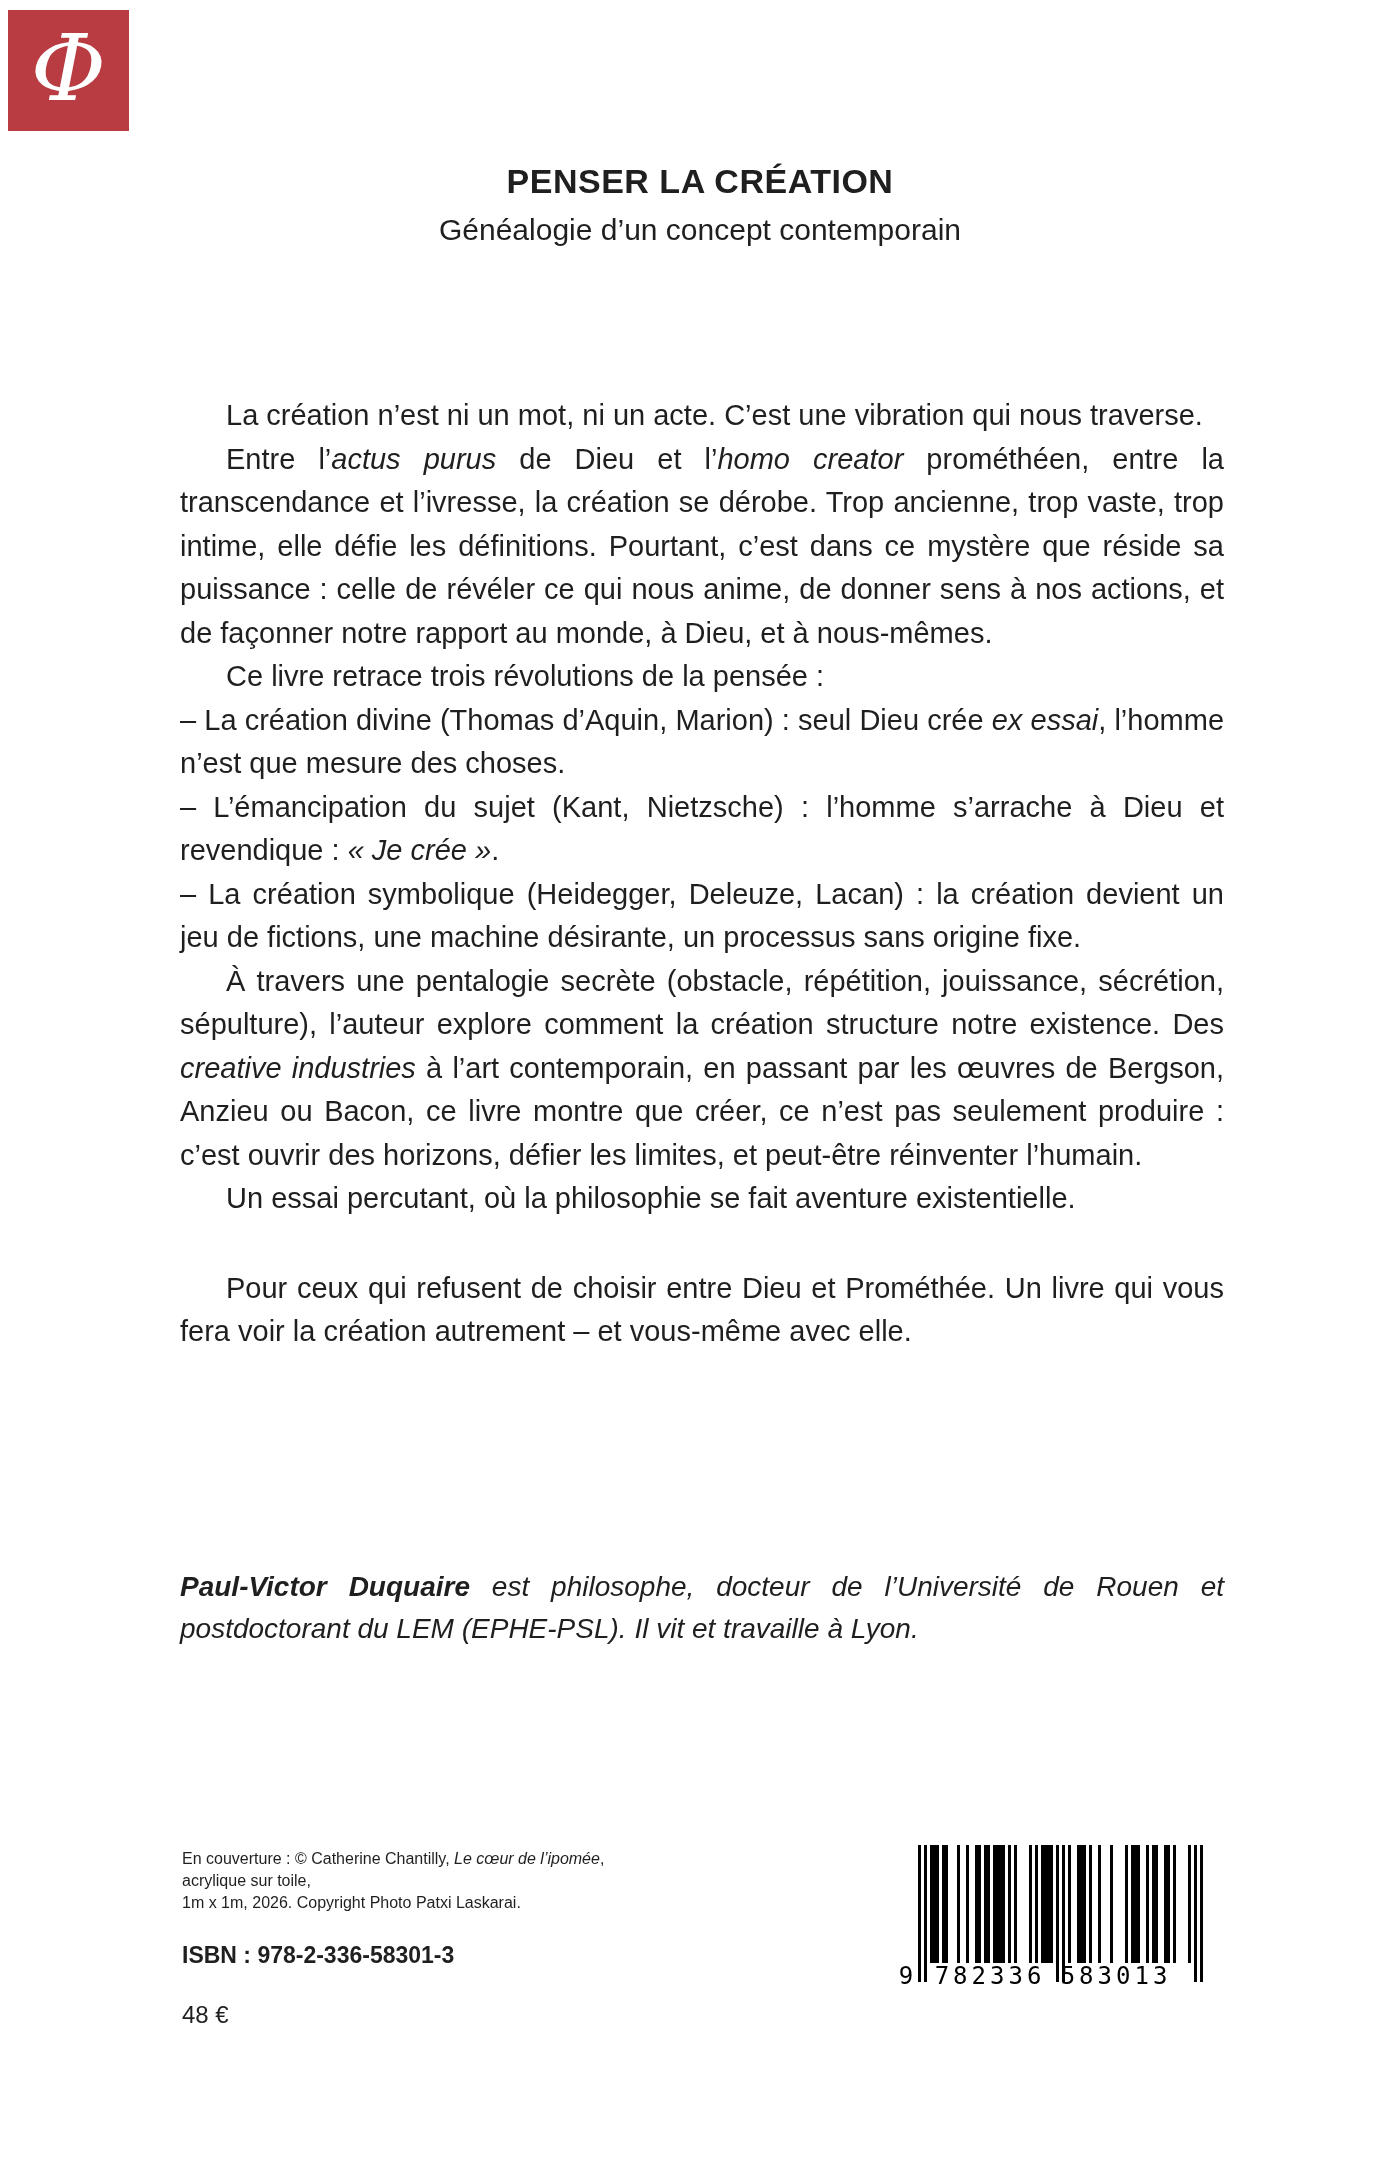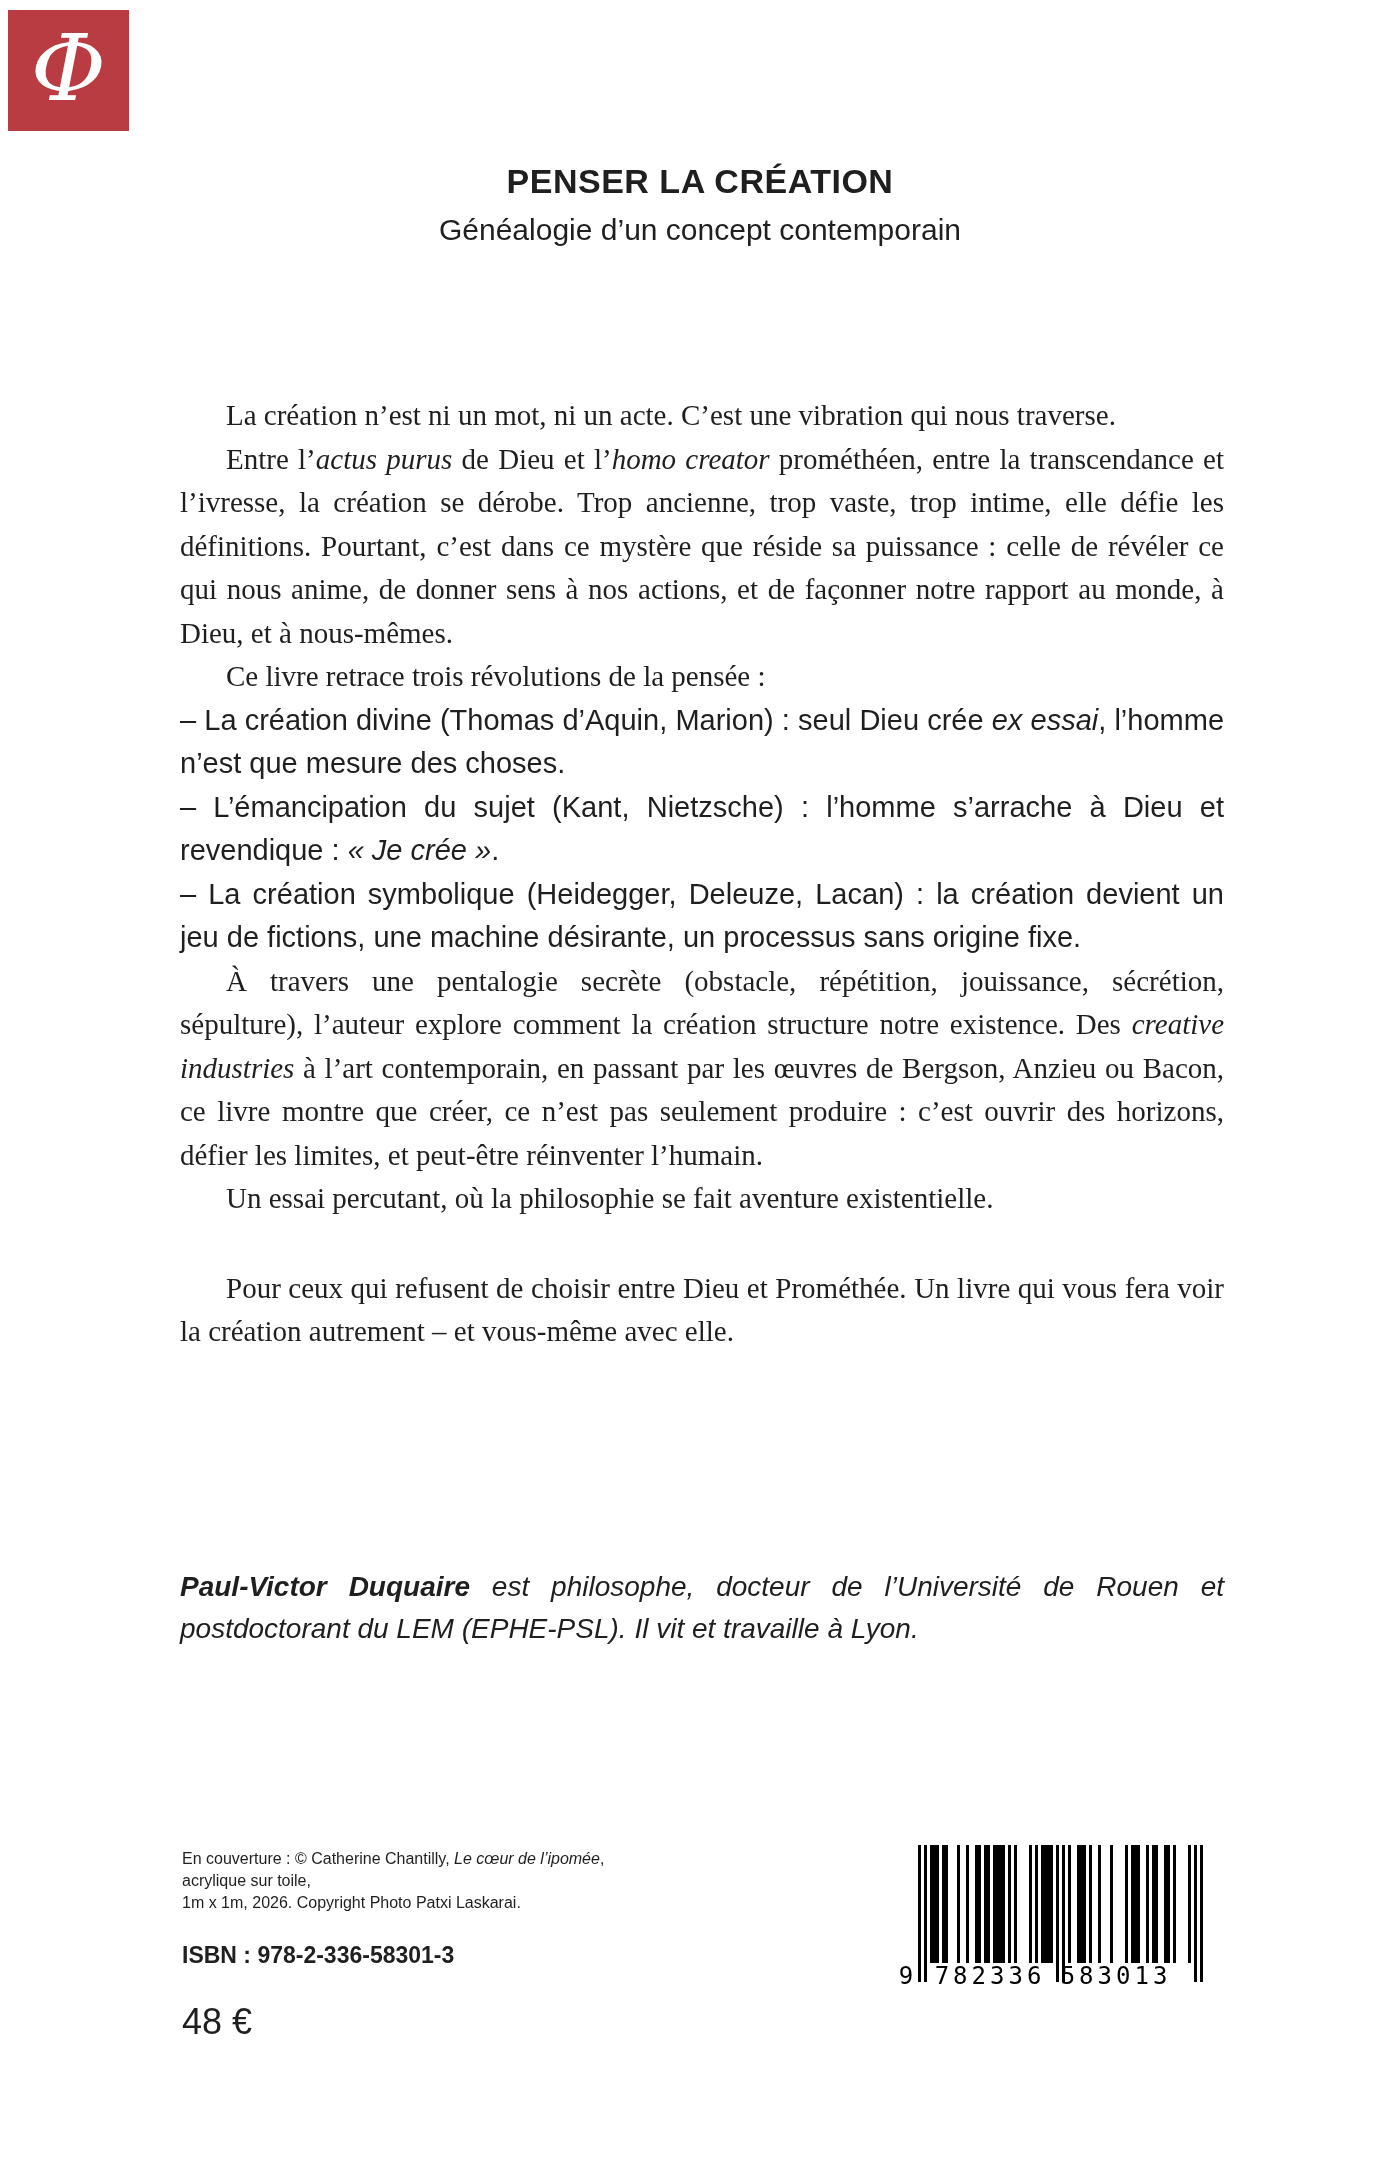--- a/index.html
+++ b/index.html
@@ -43,41 +43,41 @@
   }
 
   
   main.body-text {
     position: absolute; top: 394px; left: 180px;
     width: 1044px;
     font-size: 29px; line-height: 1.5;
     text-align: justify;
   }
   .bp { margin: 0; }
-  .indent { text-indent: 46px; font-family: Liberation Serif, serif; }
+  .indent { text-indent: 46px; }
   .gap-above { margin-top: 46px; }
 
   
   .bio {
     position: absolute; top: 1566px; left: 180px;
     width: 1044px;
     font-size: 28px; line-height: 1.5;
     text-align: justify;
   }
   .bio p { margin: 0; font-style: italic; }
   .bio-name { font-weight: bold; font-style: italic; }
 
   
   .credits {
     position: absolute; top: 1848px; left: 182px;
     width: 560px;
   }
   .credit-line { margin: 0; font-size: 16px; line-height: 1.38; }
   .isbn { margin: 28px 0 0 0; font-size: 23px; font-weight: bold; }
-  .price { margin: 32px 0 0 0; font-size: 36px; }
+  .price { margin: 32px 0 0 0; font-size: 24px; }
 
   
   .barcode {
     position: absolute; top: 1845px; left: 918px;
     width: 285px; height: 155px;
     background: #ffffff;
   }
   .bars { position: absolute; top: 0; left: 0; width: 285px; height: 140px; }
   .bc-bar { position: absolute; top: 0; width: 3px; height: 118px; background: #000; }
   .bc-bar.guard { height: 137px; }

